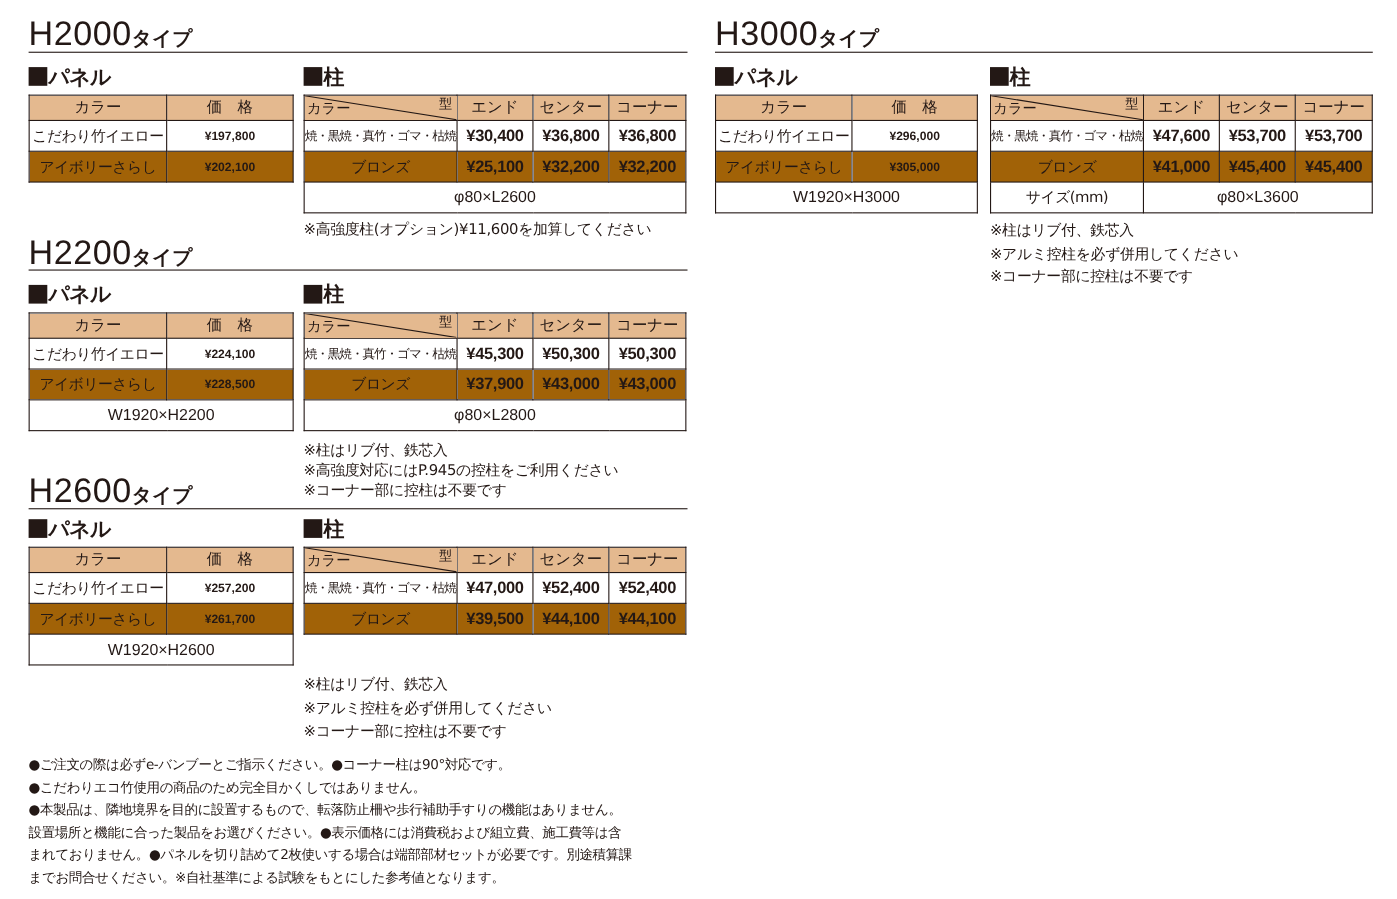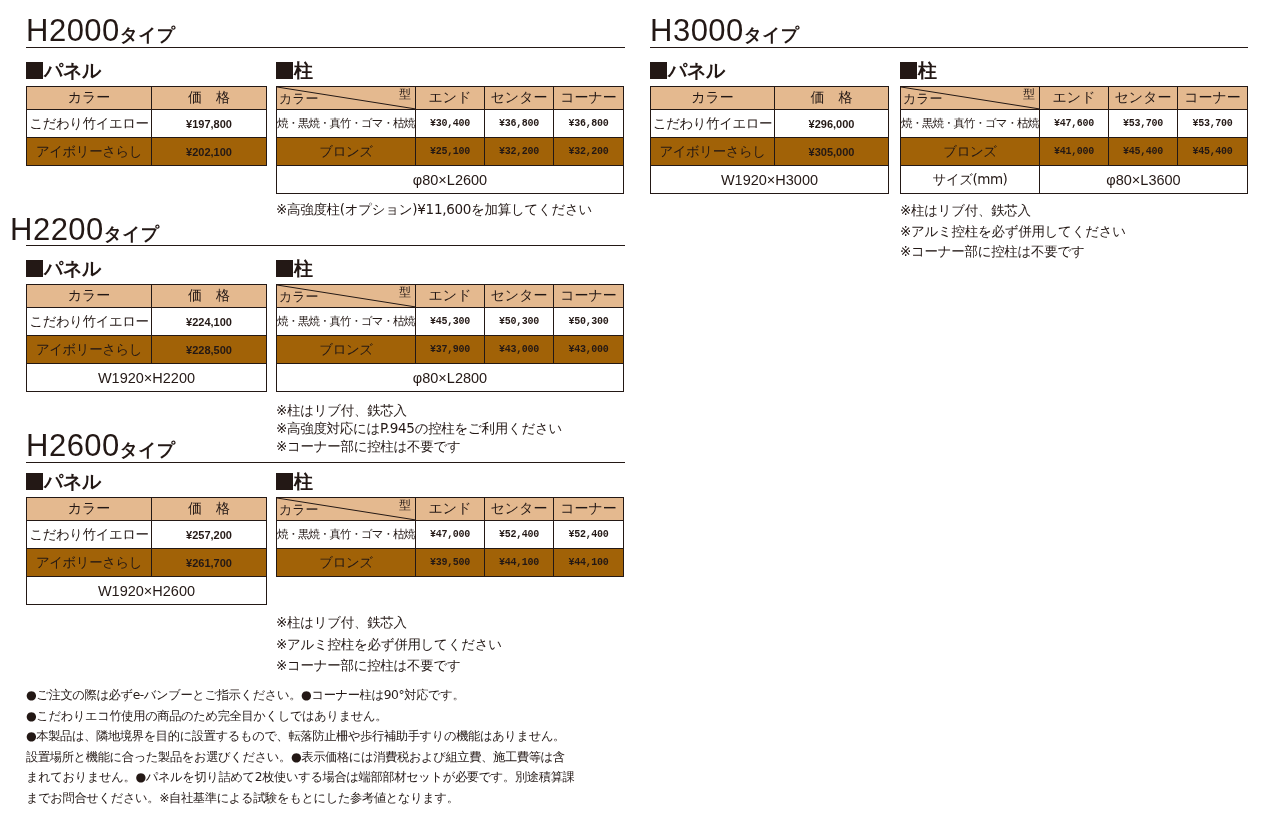--- a/index.html
+++ b/index.html
@@ -10,21 +10,21 @@
                 line-height: 32px; white-space: nowrap; }
   .type-title .suffix { font-size: 18px; font-weight: 700; font-family: Liberation Serif, serif; letter-spacing: 0; }
   .rule { position: absolute; height: 1px; background: #231815; }
   .sec { font-size: 19px; font-weight: 700; line-height: 22px; white-space: nowrap; letter-spacing: -0.5px; }
   .sec .sq { display: inline-block; width: 17px; height: 17px; background: #231815; vertical-align: -2px; margin-right: 1px; }
   table { border-collapse: collapse; position: absolute; table-layout: fixed; }
   td { border: 1px solid #231815; text-align: center; padding: 0; height: 27px; font-size: 14px; white-space: nowrap; overflow: hidden; }
   tr.hd td { background: #e4b98f; height: 22px; font-size: 14px; }
   tr.alt td { background: #a16207; }
   td.price { font-weight: 700; font-size: 11px; font-family: "Liberation Sans", sans-serif; }
-  td.ppx { font-weight: 700; font-size: 10px; font-family: Liberation Mono, monospace; letter-spacing: -0.3px; margin-top: 16px; }
+  td.ppx { font-weight: 700; font-size: 15px; font-family: Liberation Sans, sans-serif; letter-spacing: -0.3px; margin-top: 16px; }
   td.colorname { font-size: 13.5px; letter-spacing: -0.5px; }
   td.colorname-sm { font-size: 11.5px; letter-spacing: -1px; }
   td.size { font-size: 14.5px; font-family: "Liberation Sans", sans-serif; }
   td.diag { position: relative; text-align: left; padding: 0; }
   td.diag svg { position: absolute; left: 0; top: 0; }
   td.diag .lb-l { position: absolute; left: 2px; bottom: 1px; font-size: 13px; }
   td.diag .lb-r { position: absolute; right: 4px; top: -1px; font-size: 12px; }
   .note { font-size: 13.5px; line-height: 18px; white-space: nowrap; letter-spacing: -0.3px; }
   .foot { font-size: 12.3px; line-height: 20.5px; white-space: nowrap; letter-spacing: -0.4px; }
 </style>
@@ -91,21 +91,21 @@
       </tr>
   <tr>
         <td colspan="4" class="size">φ80×L2600</td>
       </tr>
 </tbody>
   </table>
 <div class="abs note" style="left:276px; top:200px;">
   <div>※高強度柱(オプション)¥11,600を加算してください</div>
 </div>
 
-<div class="abs type-title" style="left:10px; top:214px;"><span>H2200</span><span class="suffix">タイプ</span></div>
+<div class="abs type-title" style="left:26px; top:214px;"><span>H2200</span><span class="suffix">タイプ</span></div>
 <div class="rule" style="left:26px; top:245px; width:599px;"></div>
 
 <div class="abs sec" style="left:26px; top:257px;"><span class="sq"></span><span>パネル</span></div>
 <table style="left:26px; top:284px; width:240px;">
   <colgroup>
       <col style="width:125px">
       <col style="width:115px">
     </colgroup>
   <tbody>
       <tr class="hd">

